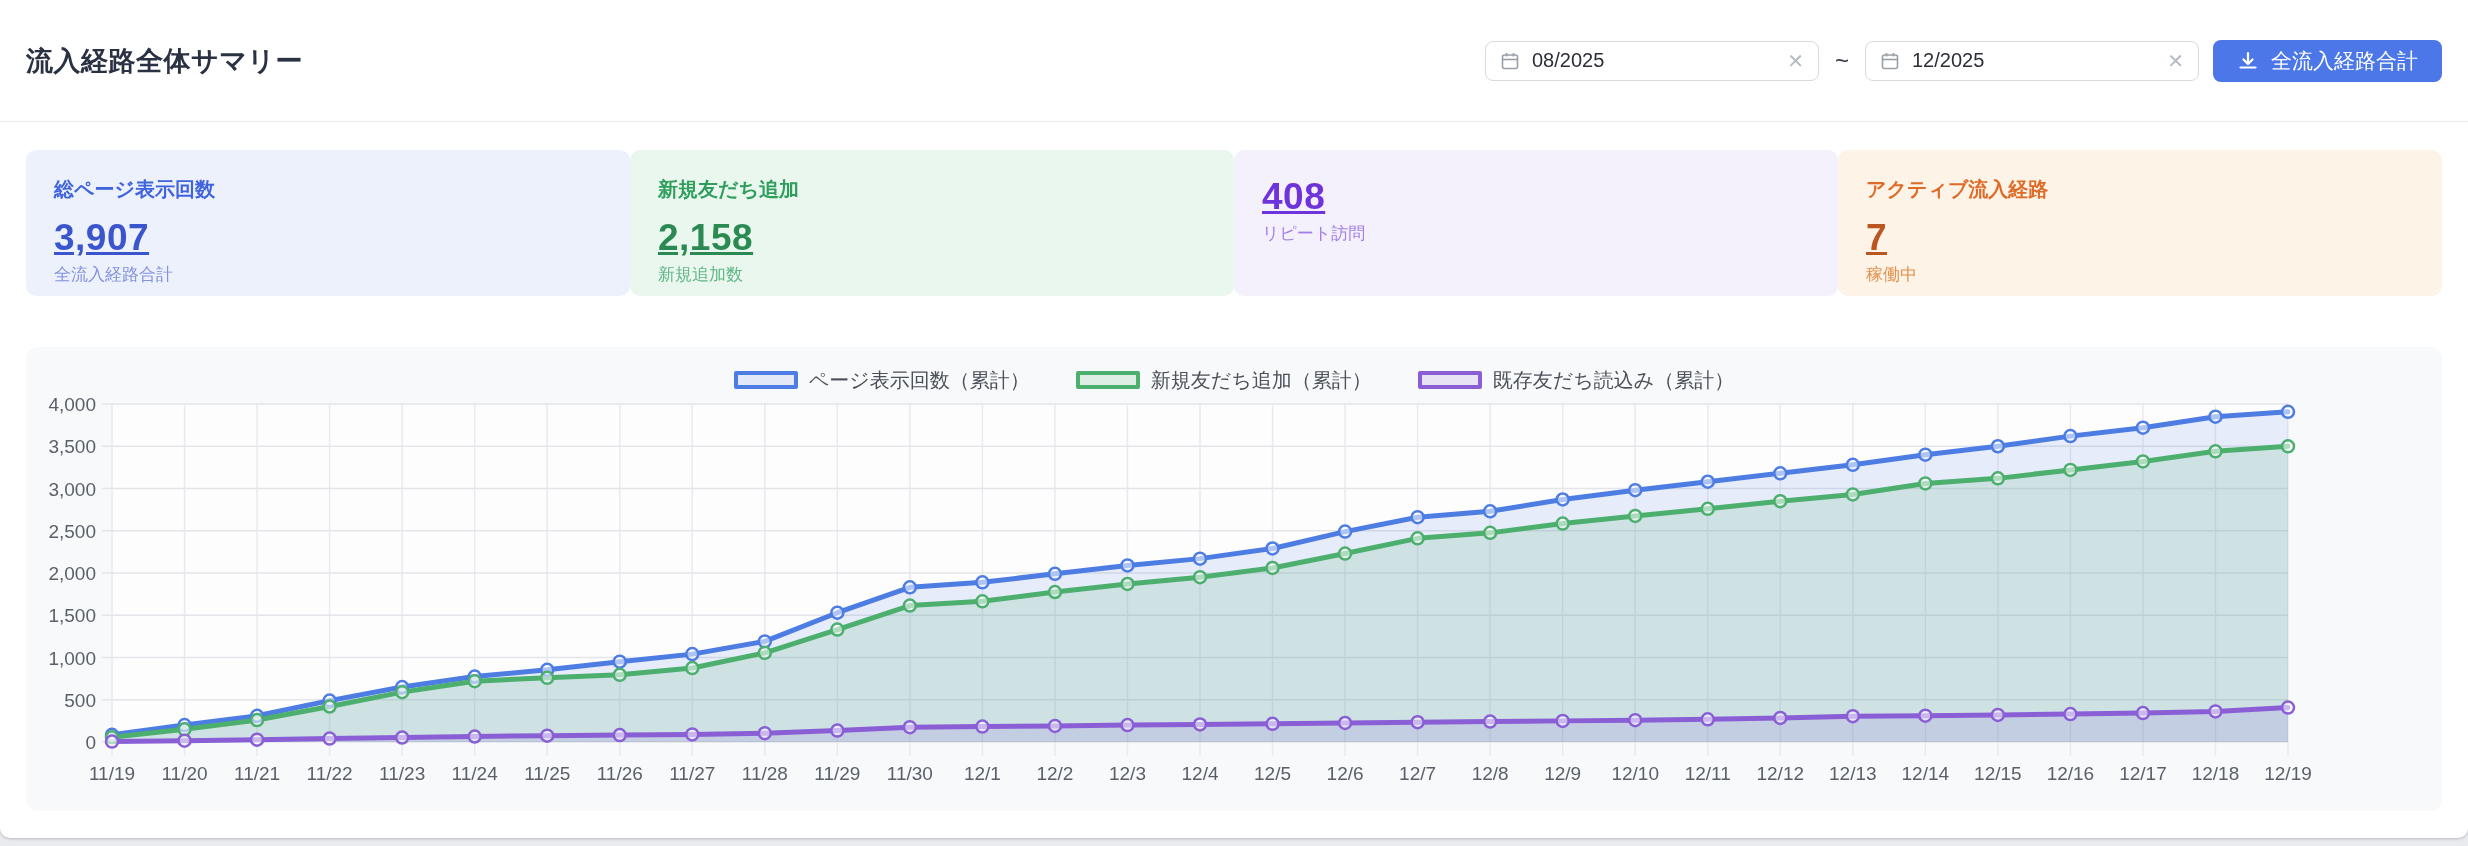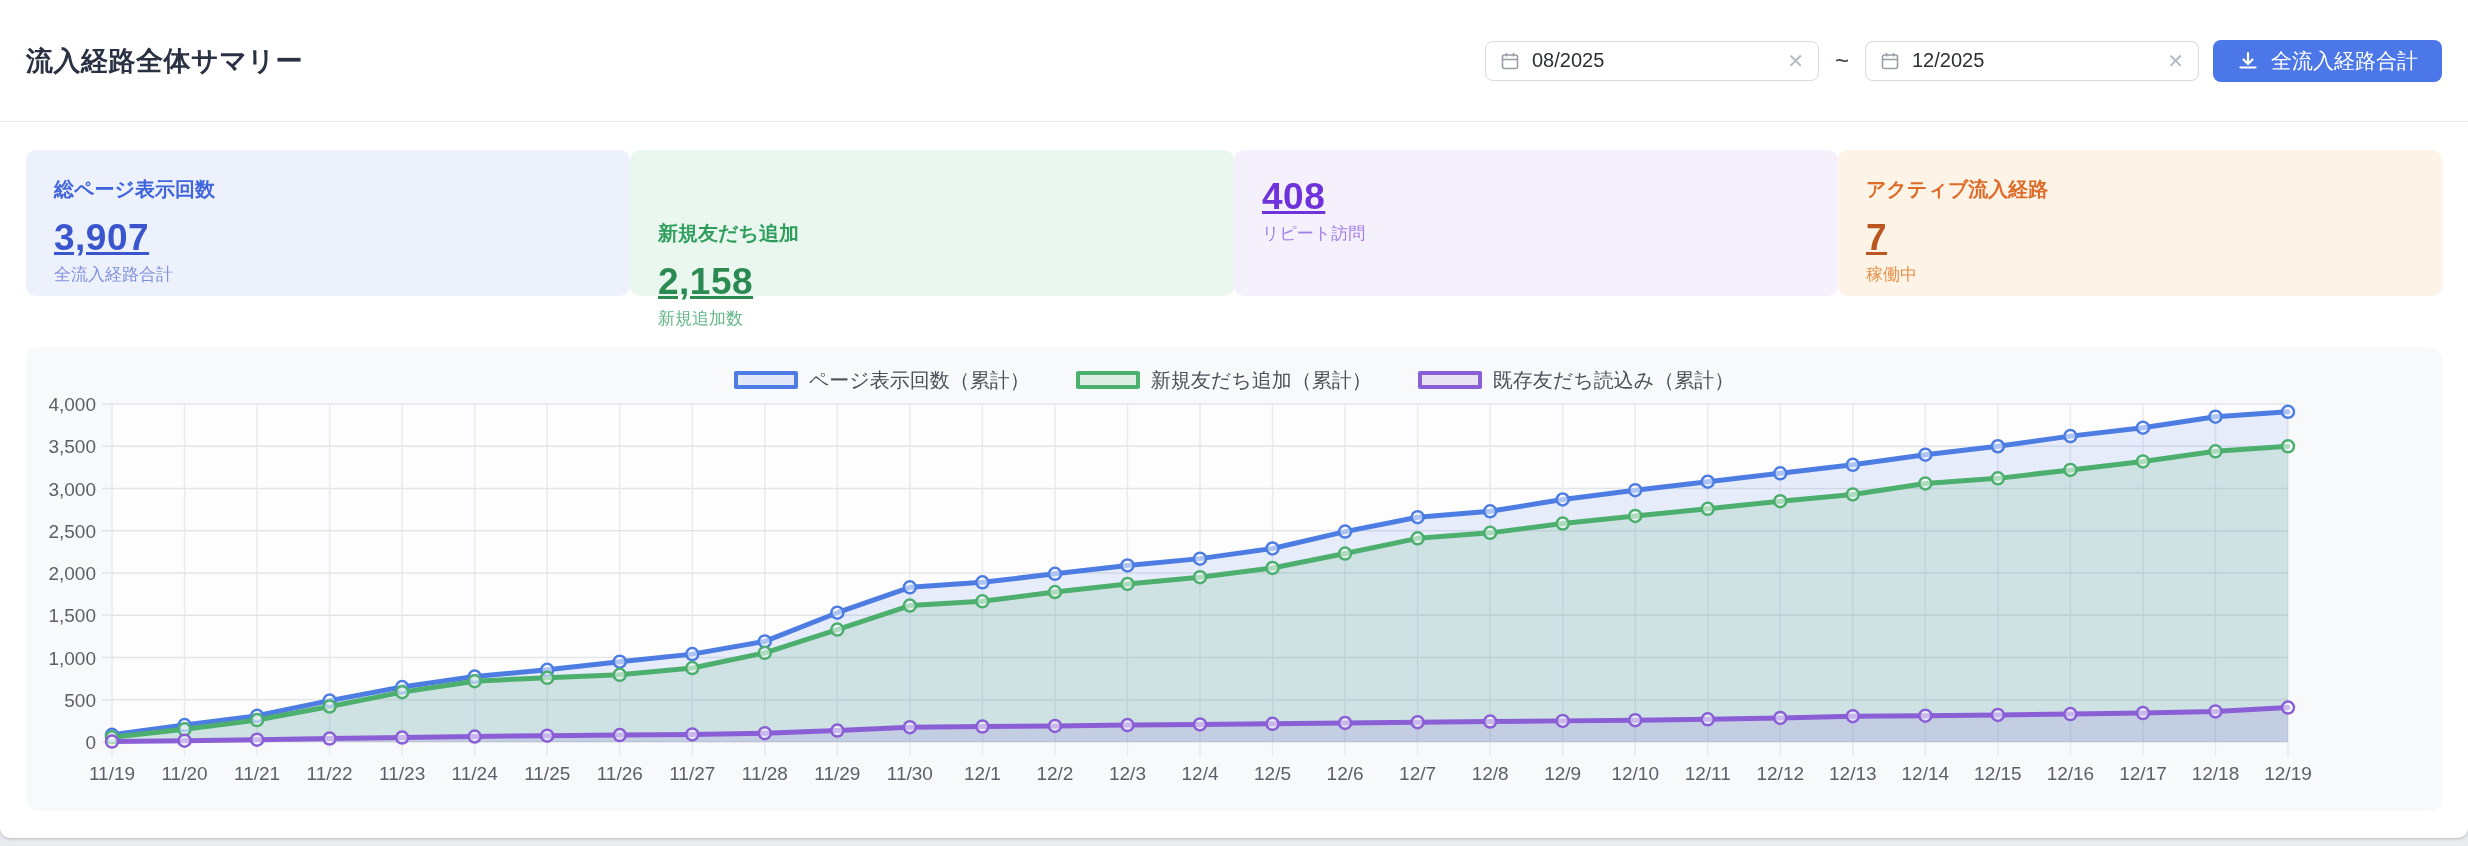--- a/index.html
+++ b/index.html
@@ -83,21 +83,21 @@
     </div>
   </div>
 
   <div class="stats">
     <div class="card" style="background: rgb(237, 241, 252);">
       <div class="label" style="color: rgb(64, 100, 221);">総ページ表示回数</div>
       <div class="value" style="color: rgb(59, 85, 205);">3,907</div>
       <div class="sub" style="color: rgb(130, 146, 222);">全流入経路合計</div>
     </div>
     <div class="card" style="background: rgb(233, 247, 239);">
-      <div class="label" style="color: rgb(47, 158, 92); margin-top: 44px;">新規友だち追加</div>
+      <div class="label" style="color: rgb(47, 158, 92);">新規友だち追加</div>
       <div class="value" style="color: rgb(43, 138, 81);">2,158</div>
       <div class="sub" style="color: rgb(99, 183, 134);">新規追加数</div>
     </div>
     <div class="card" style="background: rgb(244, 240, 252);">
       <div class="value" style="color: rgb(111, 51, 219);">408</div>
       <div class="sub" style="color: rgb(162, 127, 232);">リピート訪問</div>
     </div>
     <div class="card" style="background: rgb(253, 243, 230);">
       <div class="label" style="color: rgb(223, 107, 40);">アクティブ流入経路</div>
       <div class="value" style="color: rgb(187, 86, 32);">7</div>

